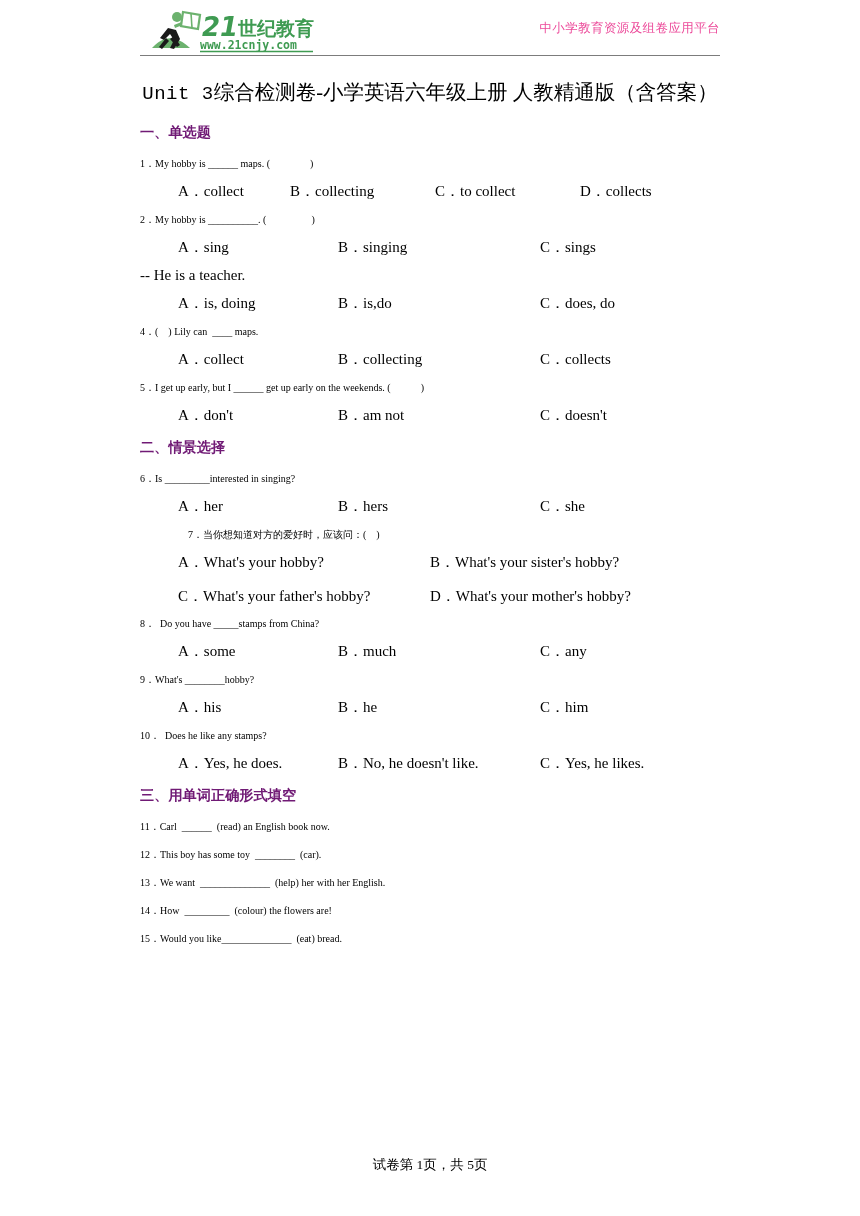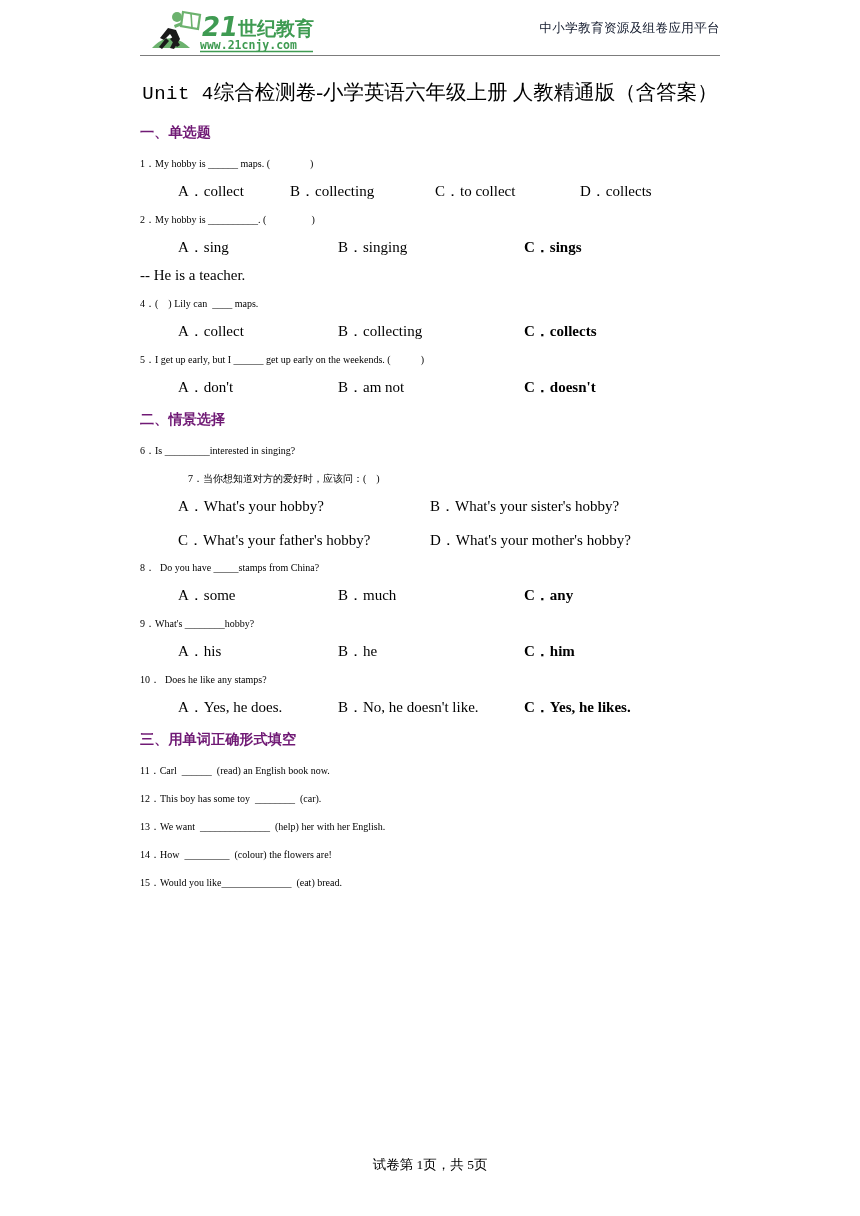--- a/index.html
+++ b/index.html
@@ -43,21 +43,21 @@
     width: 190px;
     height: 46px;
   }
   .logo-svg { display:block; }
   .site-tagline {
     position: absolute;
     right: 0;
     top: 20px;
     font-family: "DejaVu Sans", "Liberation Sans", sans-serif;
     font-size: 12.5px;
-    color: #0f172a;
+    color: #ec4899;
     letter-spacing: 0.4px;
     white-space: nowrap;
   }
 
   
   .doc-title {
     margin: 18px 0 0 0;
     font-family: "Liberation Serif", "DejaVu Serif", serif;
     font-size: 20.5px;
     line-height: 36px;
@@ -105,21 +105,21 @@
     height: 21px;
   }
   .opt {
     position: absolute;
     top: 6px;
     white-space: nowrap;
   }
   
   .opts.cols3 .opt:nth-child(1) { left: 38px; }
   .opts.cols3 .opt:nth-child(2) { left: 198px; }
-  .opts.cols3 .opt:nth-child(3) { left: 384px; font-weight: bold; }
+  .opts.cols3 .opt:nth-child(3) { left: 400px; }
   
   .opts.cols4 .opt:nth-child(1) { left: 38px; }
   .opts.cols4 .opt:nth-child(2) { left: 150px; }
   .opts.cols4 .opt:nth-child(3) { left: 295px; }
   .opts.cols4 .opt:nth-child(4) { left: 440px; }
   
   .opts.grid2 {
     height: 54px;
   }
   .opts.grid2 .opt:nth-child(1) { left: 38px;  top: 6px; }
@@ -174,59 +174,69 @@
           <text x="88" y="27" font-family="DejaVu Sans, sans-serif" font-size="19" font-weight="bold" fill="#3f9b52">世纪教育</text>
 
           <text x="50" y="41" font-family="DejaVu Sans Mono, monospace" font-size="11.5" font-weight="bold" fill="#3f9b52">www.21cnjy.com</text>
           <line x1="50" y1="43.5" x2="163" y2="43.5" stroke="#3f9b52" stroke-width="1.4"></line>
         </svg>
       </div>
       <div class="site-tagline">中小学教育资源及组卷应用平台</div>
     </div>
 
     <div class="doc-title">
-      <span class="en">Unit 4</span><span>综合检测卷-小学英语六年级上册 人教精通版（含答</span><span>案）</span>
+      <span class="en">Unit 3</span><span>综合检测卷-小学英语六年级上册 人教精通版（含答</span><span>案）</span>
     </div>
 
     <div class="section-head">一、单选题</div>
 
     <div class="q"><span class="num">1．</span><span>My hobby is ______ maps. (                )</span></div>
     <div class="opts cols4">
       <span class="opt">A．collect</span>
       <span class="opt">B．collecting</span>
       <span class="opt">C．to collect</span>
       <span class="opt">D．collects</span>
     </div>
 
     <div class="q"><span class="num">2．</span><span>My hobby is __________. (                  )</span></div>
     <div class="opts cols3">
       <span class="opt">A．sing</span>
       <span class="opt">B．singing</span>
       <span class="opt">C．sings</span>
     </div>
 
     <div class="subline">-- He is a teacher.</div>
+    <div class="opts cols3">
+      <span class="opt">A．is, doing</span>
+      <span class="opt">B．is,do</span>
+      <span class="opt">C．does, do</span>
+    </div>
 
     <div class="q"><span class="num">4．</span><span>(    ) Lily can  ____ maps.</span></div>
     <div class="opts cols3">
       <span class="opt">A．collect</span>
       <span class="opt">B．collecting</span>
       <span class="opt">C．collects</span>
     </div>
 
     <div class="q"><span class="num">5．</span><span>I get up early, but I ______ get up early on the weekends. (            )</span></div>
     <div class="opts cols3">
       <span class="opt">A．don't</span>
       <span class="opt">B．am not</span>
       <span class="opt">C．doesn't</span>
     </div>
 
     <div class="section-head">二、情景选择</div>
 
     <div class="q"><span class="num">6．</span><span>Is _________interested in singing?</span></div>
+    <div class="opts cols3">
+      <span class="opt">A．her</span>
+      <span class="opt">B．hers</span>
+      <span class="opt">C．she</span>
+    </div>
 
     <div class="q q-cn"><span class="num">7．</span><span>当你想知道对方的爱好时，应该问：(    )</span></div>
     <div class="opts grid2">
       <span class="opt">A．What's your hobby?</span>
       <span class="opt">B．What's your sister's hobby?</span>
       <span class="opt">C．What's your father's hobby?</span>
       <span class="opt">D．What's your mother's hobby?</span>
     </div>
 
     <div class="q"><span class="num">8．</span><span>  Do you have _____stamps from China?</span></div>

